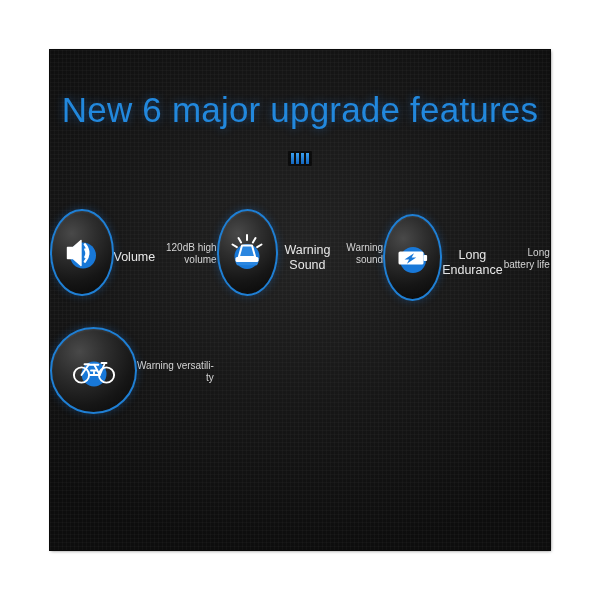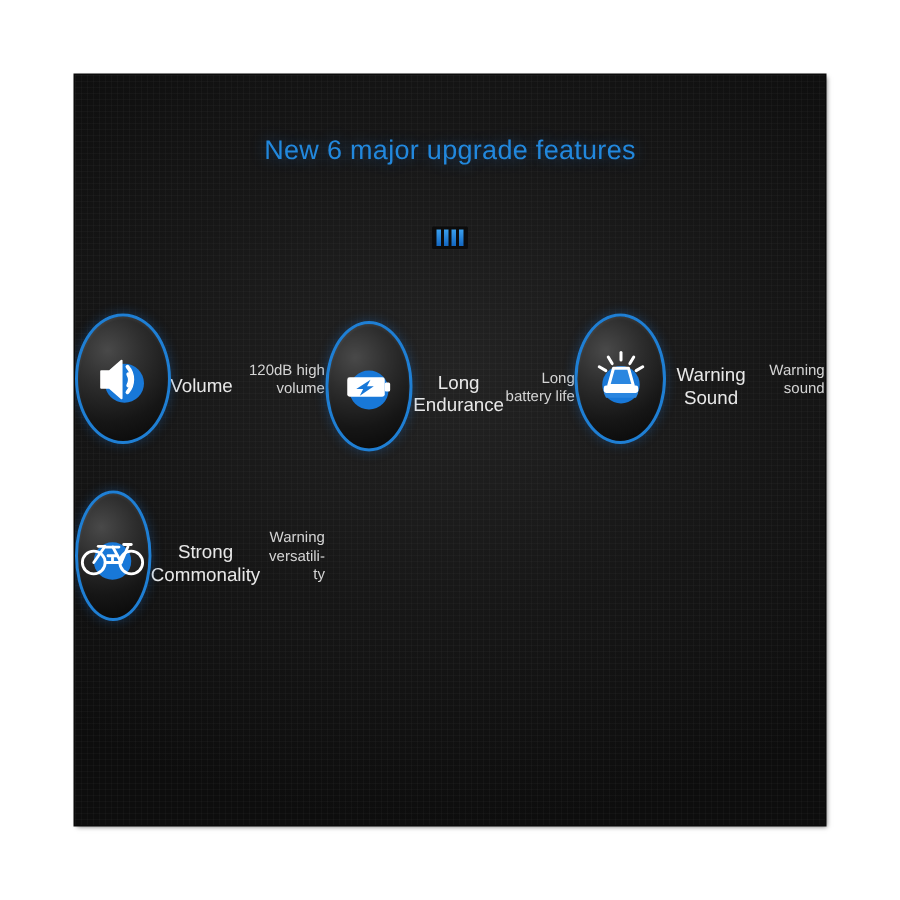--- a/index.html
+++ b/index.html
@@ -39,21 +39,21 @@
     overflow: hidden;
   }
 
   
   .title {
     position: absolute;
     left: 0;
     right: 0;
     top: 40px;
     text-align: center;
-    font-size: 18px;
+    font-size: 35px;
     font-weight: 400;
     letter-spacing: 0.2px;
     color: #2288dd;
     text-shadow: 0 0 10px rgba(30,120,220,0.45);
     white-space: nowrap;
   }
 
   .divider-mark {
     position: absolute;
     left: 50%;
@@ -152,35 +152,20 @@
               <path d="M7.5 16.5 h5.5 L21 9.5 v25 L13 27.5 H7.5 Z" fill="#ffffff" stroke="#ffffff" stroke-width="1.4" stroke-linejoin="round"></path>
               <path d="M25 13.5 a13 13 0 0 1 0 17" fill="none" stroke="#ffffff" stroke-width="2.6" stroke-linecap="round"></path>
               <path d="M25.5 18.5 a7.5 7.5 0 0 1 0 7.5" fill="none" stroke="#ffffff" stroke-width="2.6" stroke-linecap="round"></path>
             </svg>
           </span>
         </div>
         <div class="label">Volume</div>
         <div class="sub">120dB high volume</div>
       </div>
 
-
-      <div class="cell row2">
-        <div class="badge">
-          <span>
-            <svg width="44" height="44" viewBox="0 0 44 44">
-              <circle cx="22" cy="24" r="13" fill="#1878d8"></circle>
-              <rect x="7.5" y="15.5" width="25" height="13" rx="1.6" fill="#ffffff"></rect>
-              <rect x="32.5" y="19" width="3.6" height="6" rx="1" fill="#ffffff"></rect>
-              <path d="M23 17.2 l-9.5 6.2 h4.6 l-2.2 4.4 9.3-6.3 h-4.5 Z" fill="#1878d8"></path>
-            </svg>
-          </span>
-        </div>
-        <div class="label">Long Endurance</div>
-        <div class="sub">Long battery life</div>
-      </div>
 
       <div class="cell">
         <div class="badge">
           <span>
             <svg width="44" height="44" viewBox="0 0 44 44">
               <circle cx="22" cy="25.5" r="12.5" fill="#1878d8"></circle>
               <g stroke="#ffffff" stroke-width="2" stroke-linecap="round">
                 <path d="M22 4 v5"></path>
                 <path d="M13.5 7 l2.6 4.4"></path>
                 <path d="M30.5 7 l-2.6 4.4"></path>
@@ -188,20 +173,35 @@
                 <path d="M36.5 13.5 l-4.4 2.6"></path>
               </g>
               <path d="M17 14.5 h10 l3.2 11.5 H13.8 Z" fill="#2a86e0" stroke="#ffffff" stroke-width="2" stroke-linejoin="round"></path>
               <rect x="10.5" y="26" width="23" height="5" rx="1.6" fill="#ffffff"></rect>
               <path d="M10.5 31 h23 l-1.5 3.2 h-20 Z" fill="#2a86e0"></path>
             </svg>
           </span>
         </div>
         <div class="label">Warning Sound</div>
         <div class="sub">Warning sound</div>
+      </div>
+
+      <div class="cell row2">
+        <div class="badge">
+          <span>
+            <svg width="44" height="44" viewBox="0 0 44 44">
+              <circle cx="22" cy="24" r="13" fill="#1878d8"></circle>
+              <rect x="7.5" y="15.5" width="25" height="13" rx="1.6" fill="#ffffff"></rect>
+              <rect x="32.5" y="19" width="3.6" height="6" rx="1" fill="#ffffff"></rect>
+              <path d="M23 17.2 l-9.5 6.2 h4.6 l-2.2 4.4 9.3-6.3 h-4.5 Z" fill="#1878d8"></path>
+            </svg>
+          </span>
+        </div>
+        <div class="label">Long Endurance</div>
+        <div class="sub">Long battery life</div>
       </div>
 
       <div class="cell row2">
         <div class="badge">
           <span>
             <svg width="46" height="46" viewBox="0 0 46 46">
               <circle cx="23" cy="26" r="12.5" fill="#1878d8"></circle>
               <g stroke="#ffffff" stroke-width="1.9" fill="none" stroke-linecap="round" stroke-linejoin="round">
                 <circle cx="10.5" cy="27" r="7.6"></circle>
                 <circle cx="35.5" cy="27" r="7.6"></circle>
@@ -209,21 +209,20 @@
                 <path d="M18.2 27 h10.6 l-5.6-10.3"></path>
                 <path d="M28.8 27 l4.5-10.5"></path>
                 <path d="M30.5 15 h5"></path>
                 <path d="M23 27 v-3.2"></path>
                 <path d="M20 22.5 h6"></path>
                 <path d="M13.5 16.2 h4.5"></path>
               </g>
             </svg>
           </span>
         </div>
-        <div class="label">Strong Commonality</div>
         <div class="sub">Warning versatili-
 ty</div>
       </div>
 
 
     </div>
   </div>
 </div>
 
 </body></html>

